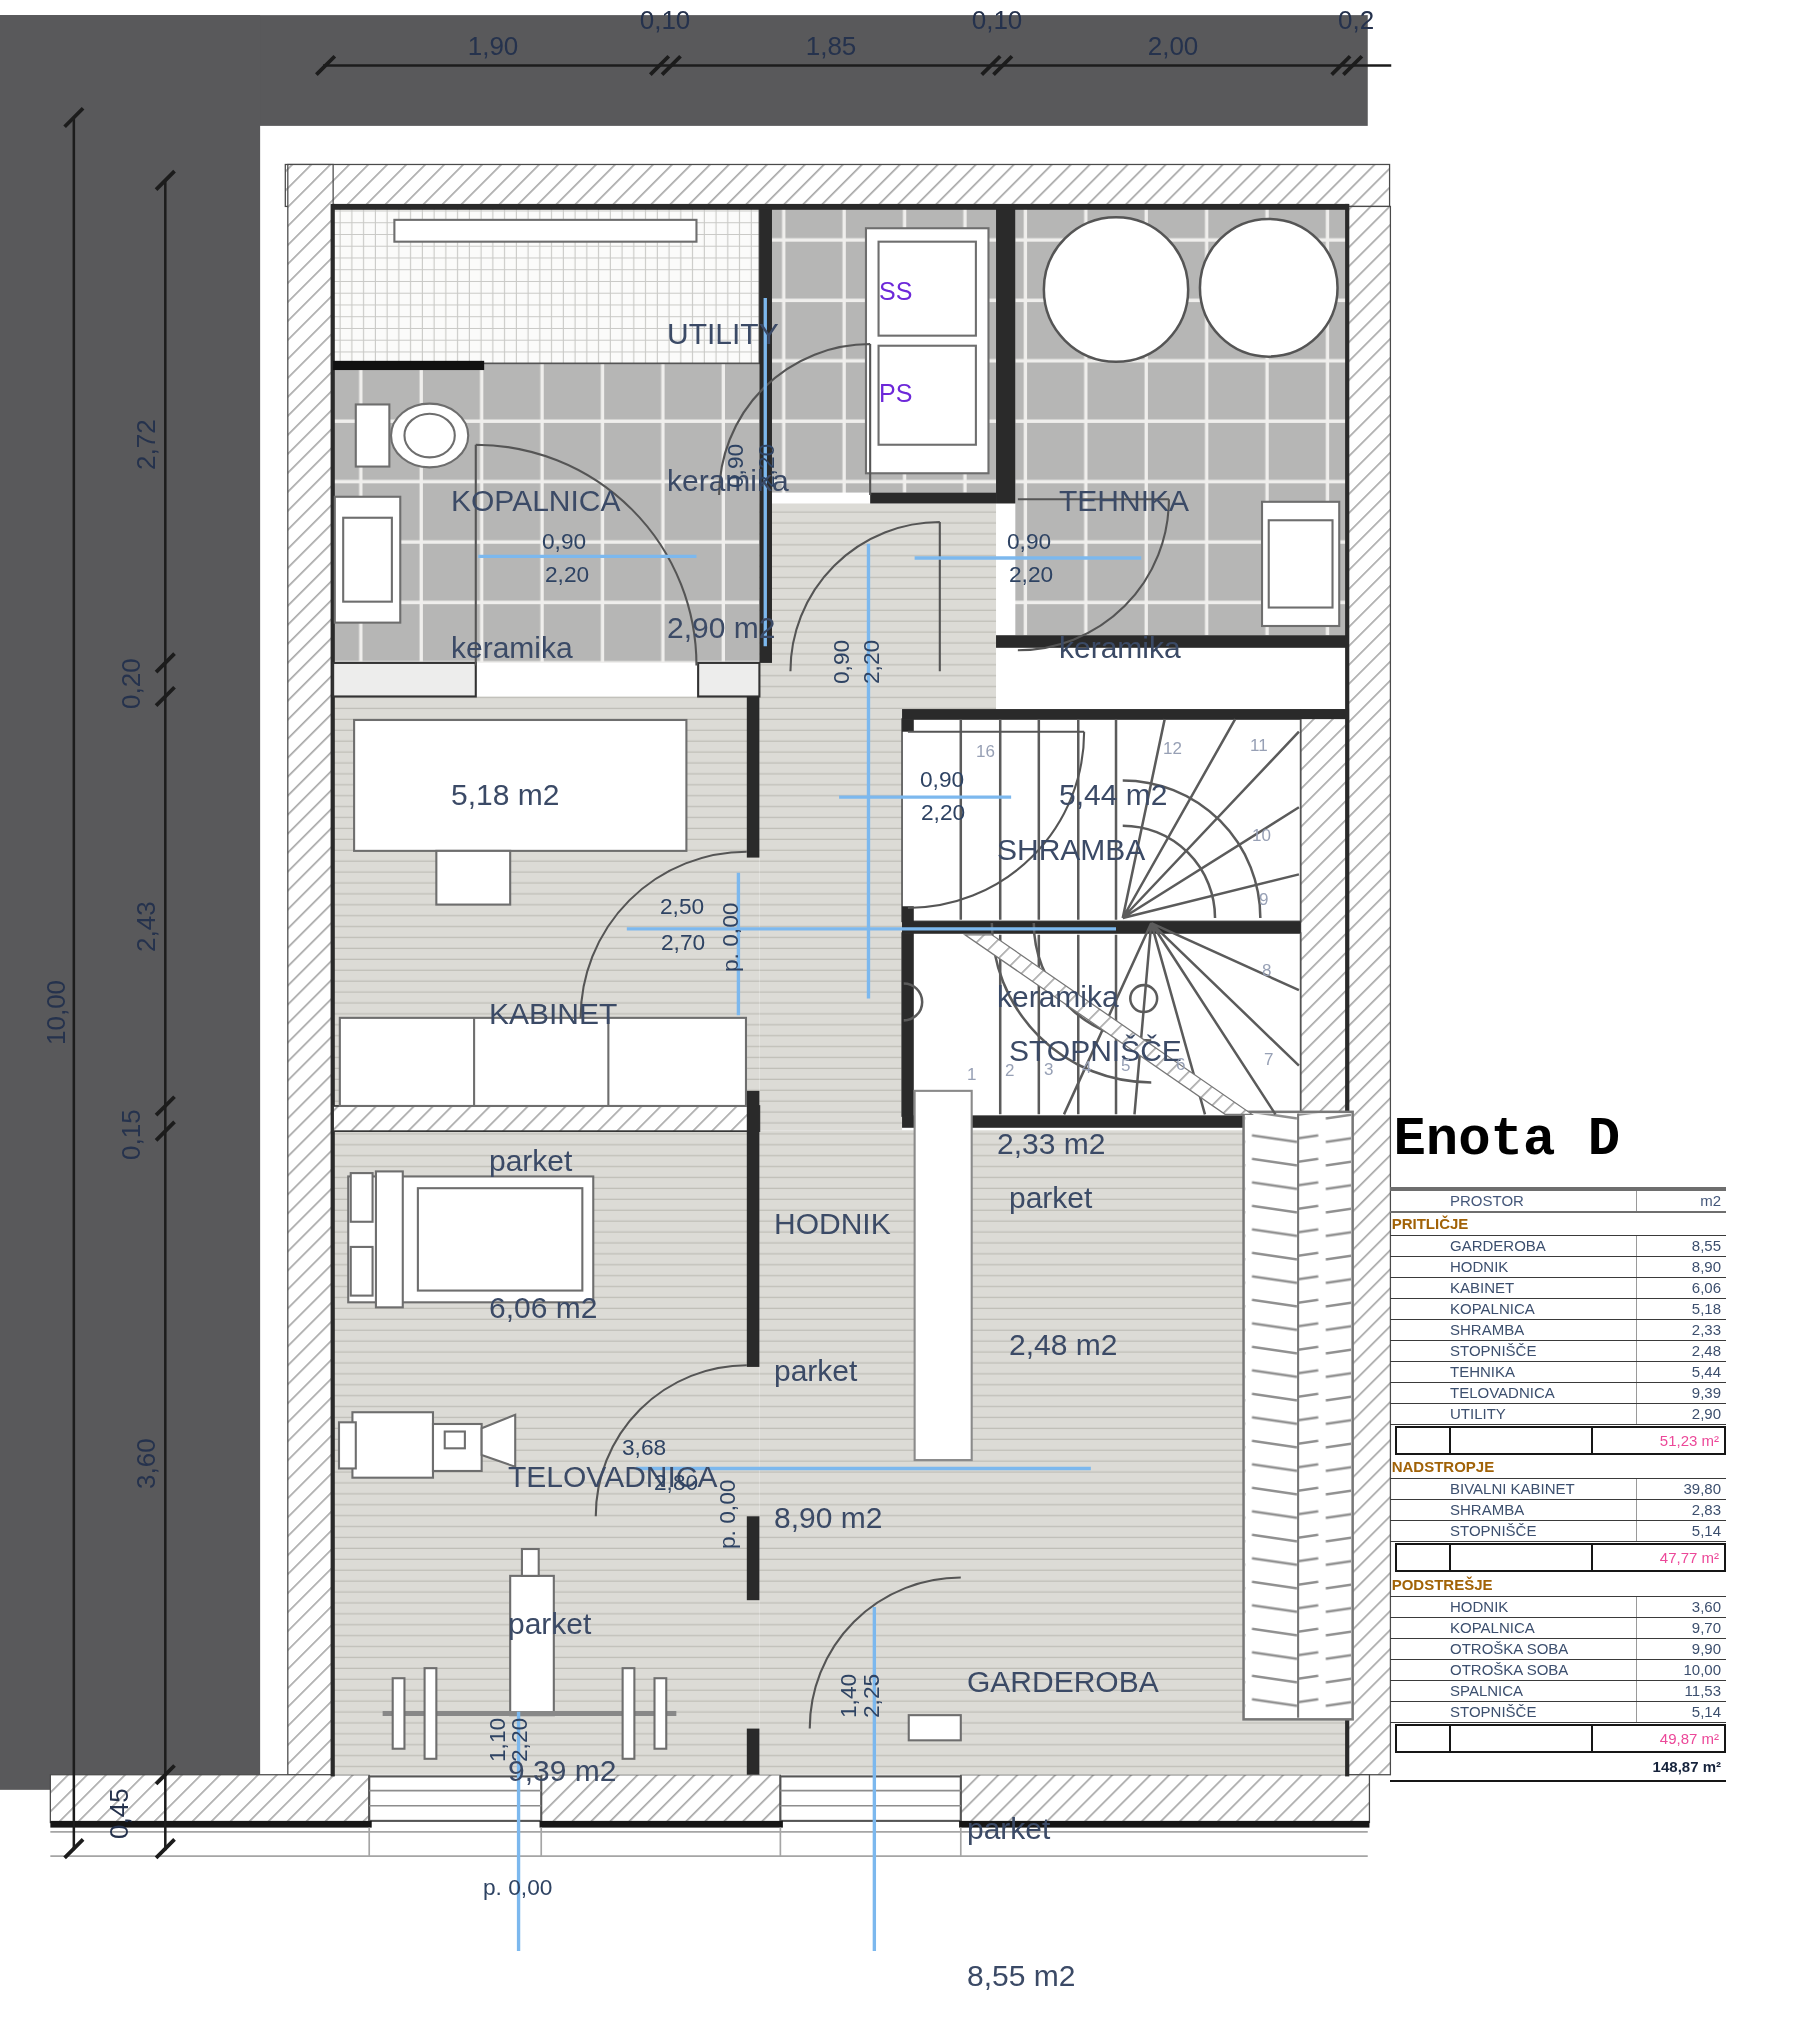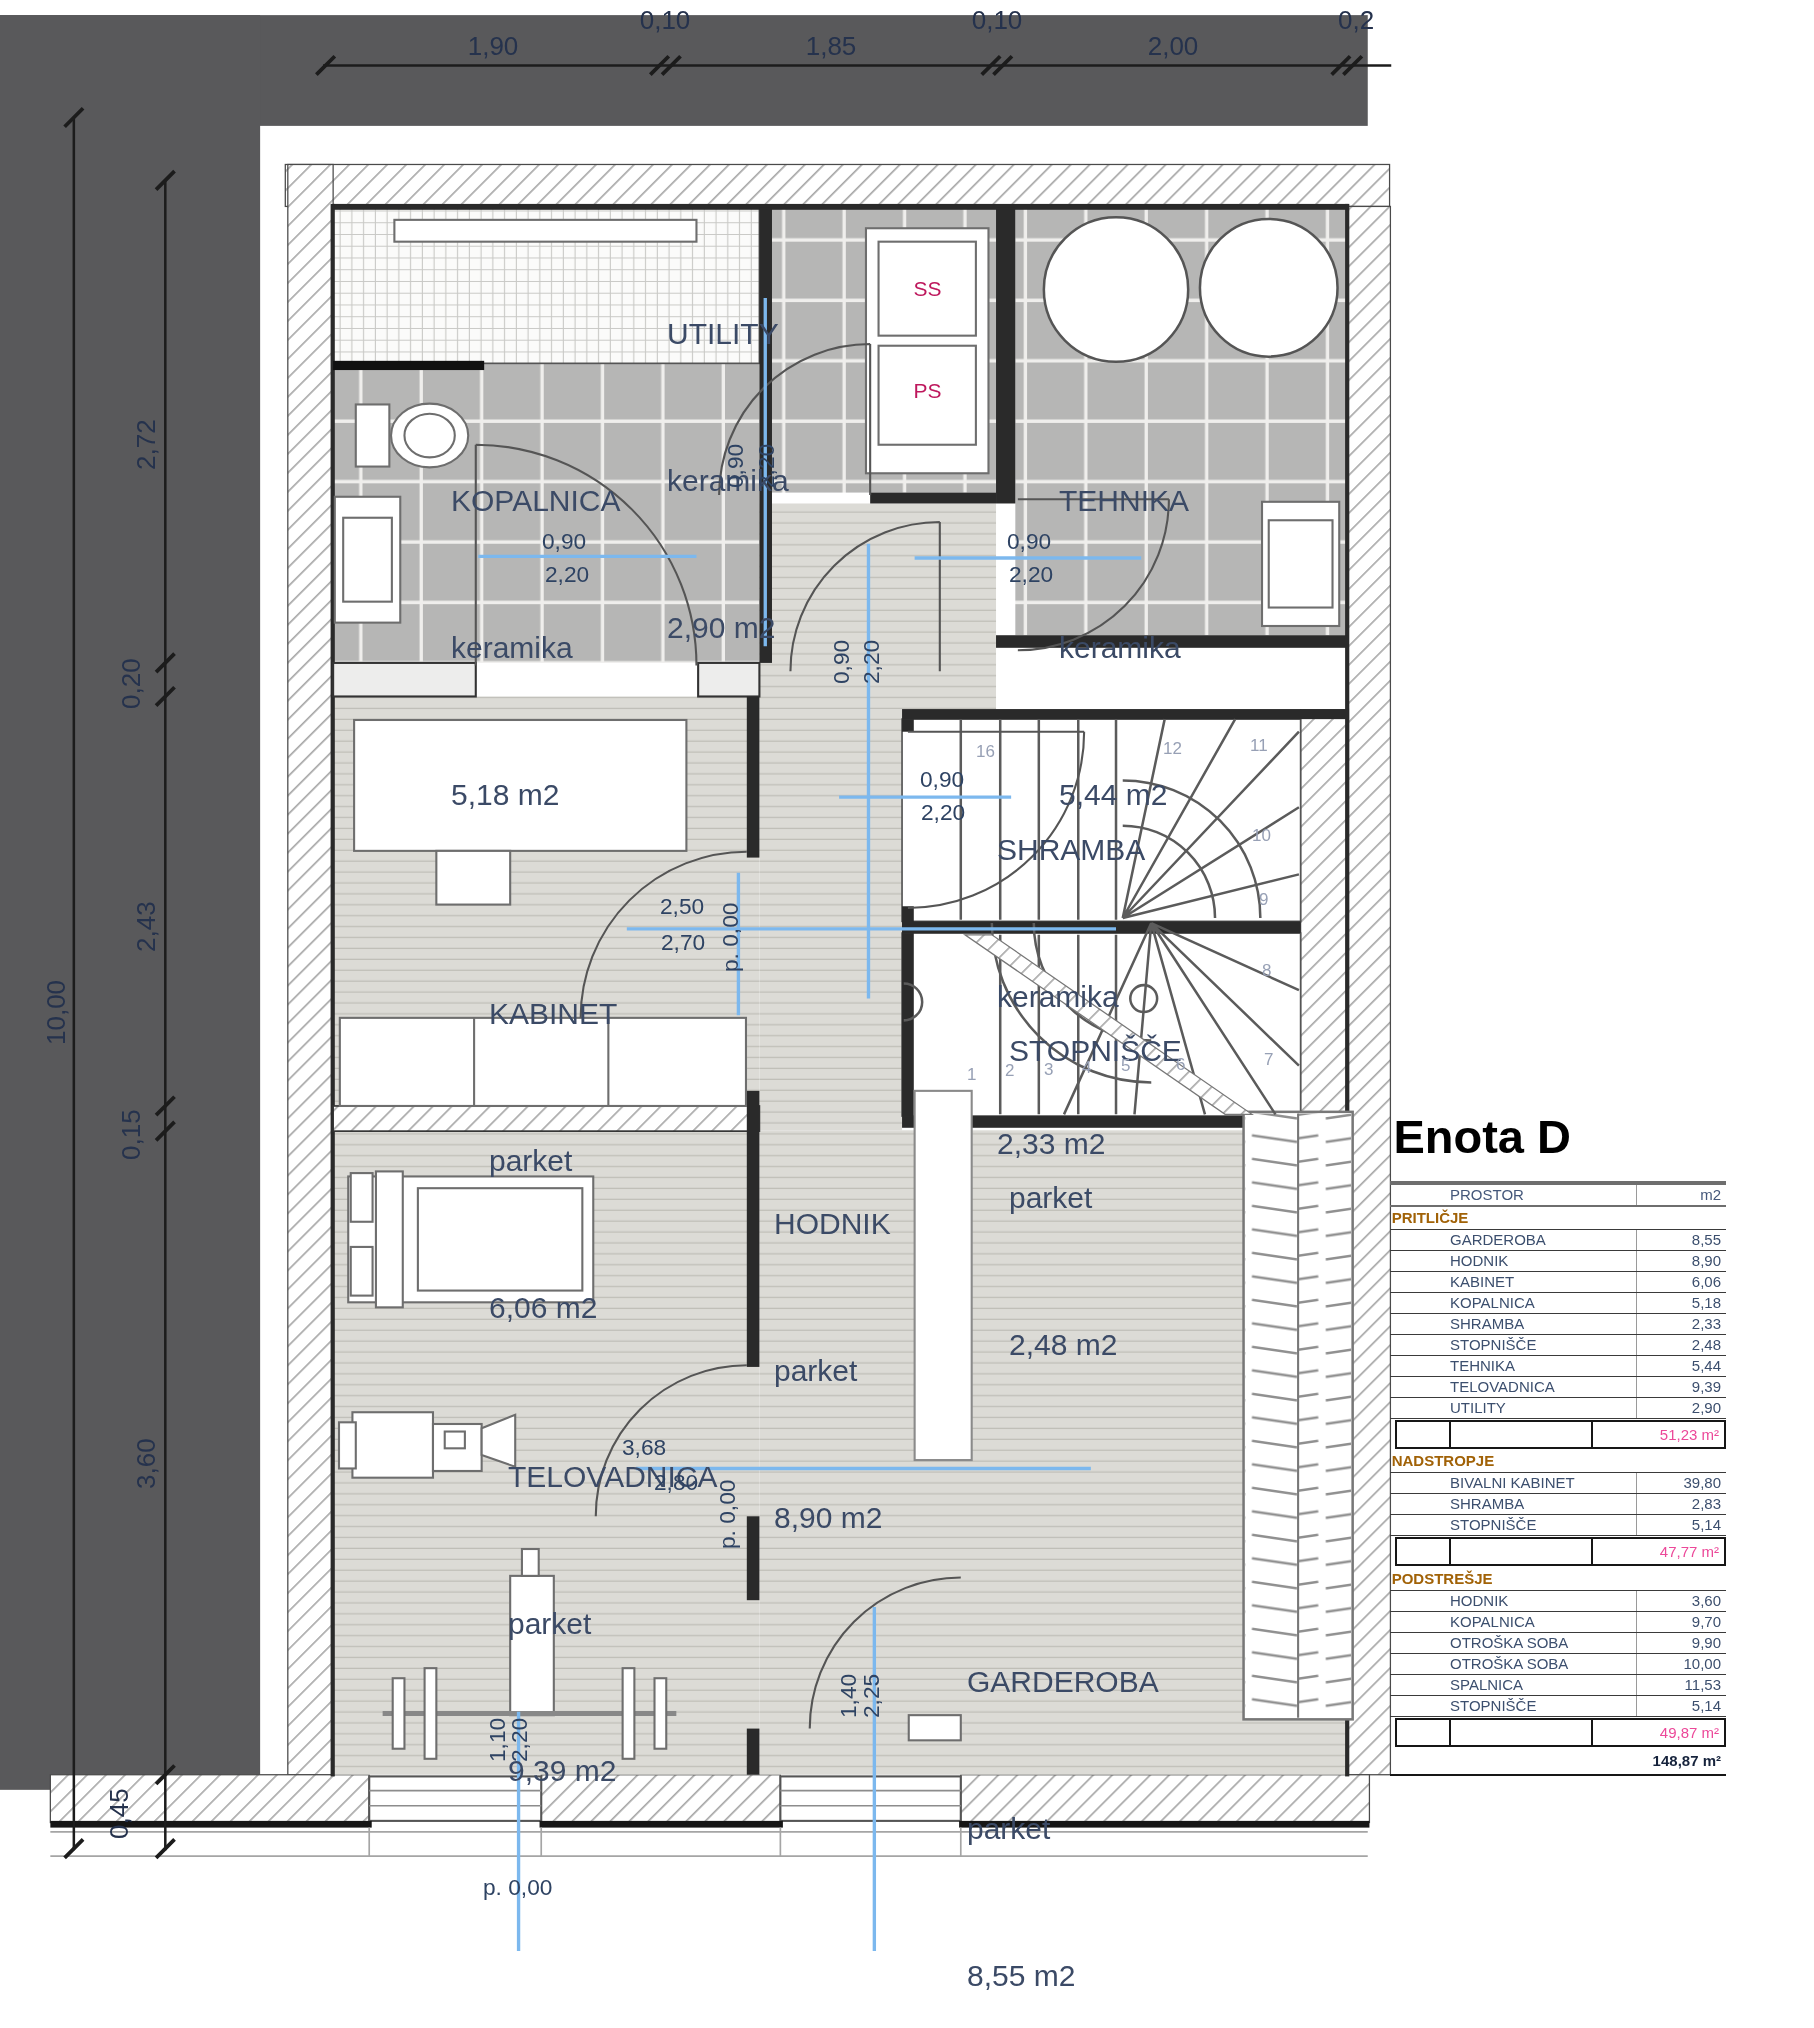--- a/index.html
+++ b/index.html
@@ -12,25 +12,25 @@
   .room-label .mt{display:block;}
   .room-label .ar{display:block;}
 
   .dim{position:absolute;color:#2e4363;font-size:22.7px;line-height:25px;white-space:nowrap;}
   .dim.big{font-size:26px;color:#25324d;}
   .cx{transform:translateX(-50%);}
   .rot{transform:rotate(-90deg);transform-origin:0 0;}
 
   .stairnum{position:absolute;color:#97a0b5;font-size:17px;line-height:17px;}
 
-  .appl{position:absolute;color:#be185d;font-size:21px;text-align:center;}
+  .appl{position:absolute;color:#6d28d9;font-size:25px;}
 
   
   #area-panel{position:absolute;left:1390px;top:1109px;width:336px;}
-  #table-title{font-family:Liberation Sans, sans-serif;font-size:47px;color:#000;
+  #table-title{font-family:Liberation Mono, monospace;font-size:54px;color:#000;
                margin:0 0 17px 3.4px;}
   #area-table{font-size:15px;color:#3c4f6e;border-top:4.2px solid #6e6e6e;}
   .t-row{display:flex;align-items:flex-end;border-bottom:1.7px solid #3a3a3a;line-height:20px;min-height:20px;}
   .t-head{border-bottom:2.5px solid #6e6e6e;color:#44577a;}
   .t-name{flex:1;padding-left:60px;white-space:nowrap;}
   .t-val{width:84px;text-align:right;padding-right:5px;border-left:0.8px solid #9a9a9a;}
   .t-section{font-weight:bold;color:#a16207;line-height:22px;border-bottom:1.7px solid #3a3a3a;padding-left:1.7px;}
   .t-sub{display:flex;border:2.5px solid #161616;height:25px;align-items:center;margin:0.8px 0 1.7px 5px;}
   .t-sub .sp{width:52px;height:100%;border-right:2.5px solid #161616;}
   .t-sub .fill{flex:1;height:100%;}

